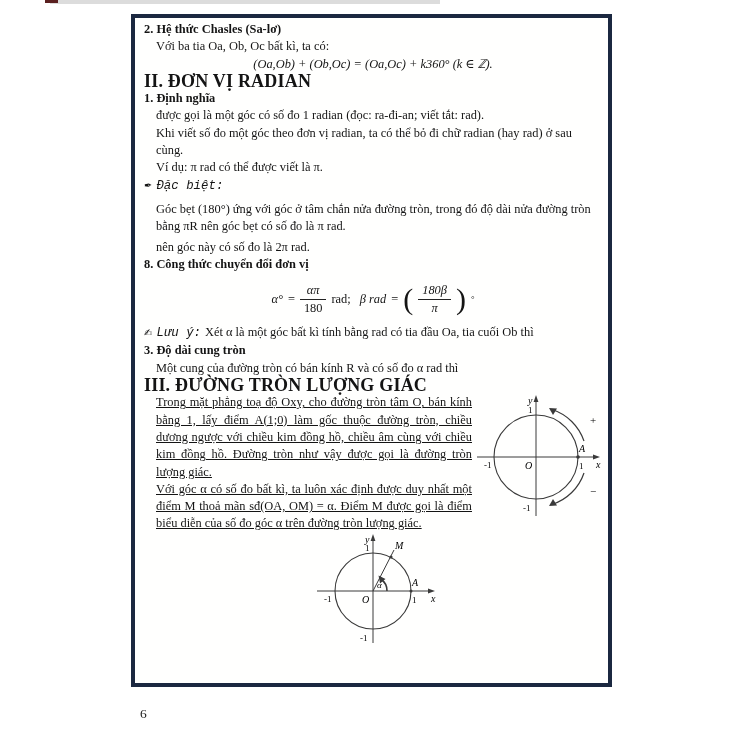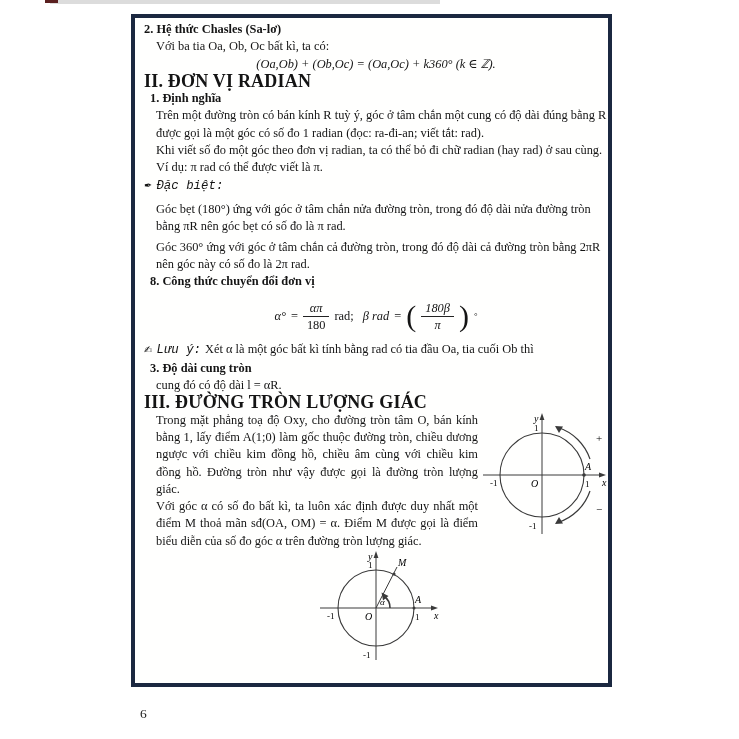--- a/index.html
+++ b/index.html
@@ -12,44 +12,44 @@
     color:#141414;
   }
   .edge-strip{position:absolute;top:0;left:50px;width:390px;height:4px;background:#dcdcdc;}
   .edge-mark{position:absolute;top:0;left:45px;width:13px;height:3px;background:#5a2020;}
 
   .content-box{
     position:absolute;left:131px;top:14px;
     width:481px;height:673px;
     box-sizing:border-box;
     border:4px solid #1b2840;
-    padding:3px 0 0 9px;
+    padding:3px 6px 0 9px;
     background:#fffffe;
     font-size:12.4px;line-height:17.3px;
   }
   .bold{font-weight:bold;}
   .ital{font-style:italic;font-family:Liberation Mono, monospace;}
-  .sec-title{font-weight:bold;margin-left:6px;}
+  .sec-title{font-weight:bold;}
   .big-head{font-weight:bold;font-size:18px;letter-spacing:.2px;}
   .indent{padding-left:12px;}
   .formula-center{text-align:center;font-style:italic;}
   .bullet-row{display:flex;align-items:baseline;gap:4px;}
   .bullet-glyph{font-family:"DejaVu Sans",sans-serif;font-size:10px;flex:0 0 auto;}
   .convert-formula{
     text-align:center;margin:3px 0 2px 0;height:46px;
     display:flex;align-items:center;justify-content:center;gap:5px;
   }
   .frac{display:inline-block;vertical-align:middle;text-align:center;line-height:1.15;}
   .frac .num{display:block;border-bottom:1px solid #222;padding:0 4px 1px 4px;}
   .frac .den{display:block;padding:1px 4px 0 4px;}
   .bigp{font-size:30px;font-weight:400;line-height:1;vertical-align:middle;font-style:normal;}
   .supdeg{font-size:9px;vertical-align:18px;}
   .mathvar{font-style:italic;}
   .three-row{display:flex;}
-  .col-text{width:330px;text-align:justify;}
+  .col-text{width:330px;text-align:justify;text-decoration:underline;}
   .col-text p{margin:0;}
   .col-diagram{margin-left:auto;}
   .diagram2-wrap{text-align:center;margin-top:1px;}
   svg text{font-family:"Liberation Serif","DejaVu Serif",serif;}
   .page-num{position:absolute;left:140px;top:706px;font-size:13.5px;color:#222;}
 </style>
 </head>
 <body>
 
 <div class="canvas">
@@ -61,32 +61,30 @@
     <div>
       <span class="bold">2.</span>
       <span class="bold">Hệ thức Chasles (Sa-lơ)</span>
     </div>
     <div class="indent">Với ba tia Oa, Ob, Oc bất kì, ta có:</div>
     <div class="formula-center">(Oa,Ob) + (Ob,Oc) = (Oa,Oc) + k360° (k ∈ ℤ).</div>
 
     <div class="big-head">II. ĐƠN VỊ RADIAN</div>
 
     <div class="sec-title">1. Định nghĩa</div>
-    <div class="indent">Trên một đường tròn có bán kính R tuỳ ý, góc ở tâm chắn một cung có độ dài đúng bằng R</div>
     <div class="indent">được gọi là một góc có số đo 1 radian (đọc: ra-đi-an; viết tắt: rad).</div>
     <div class="indent">Khi viết số đo một góc theo đơn vị radian, ta có thể bỏ đi chữ radian (hay rad) ở sau cùng.</div>
     <div class="indent">Ví dụ:  π  rad có thể được viết là  π.</div>
 
     <div class="bullet-row">
       <span class="bullet-glyph">✒</span>
       <span class="ital">Đặc biệt:</span>
     </div>
     <div class="indent" style="margin-top:6px;">Góc bẹt (180°) ứng với góc ở tâm chắn nửa đường tròn, trong đó độ dài nửa đường tròn</div>
     <div class="indent" style="margin-bottom:3px;">bằng  πR  nên góc bẹt có số đo là  π  rad.</div>
-    <div class="indent">Góc 360° ứng với góc ở tâm chắn cả đường tròn, trong đó độ dài cả đường tròn bằng  2πR</div>
     <div class="indent">nên góc này có số đo là  2π  rad.</div>
 
     <div class="sec-title">8. Công thức chuyển đổi đơn vị</div>
     <div class="convert-formula">
       <span class="mathvar">α°</span>
       <span>=</span>
       <span class="frac">
           <span class="num mathvar">απ</span>
           <span class="den">180</span>
         </span>
@@ -102,21 +100,21 @@
       <span class="supdeg">°</span>
     </div>
 
     <div class="bullet-row">
       <span class="bullet-glyph">✍</span>
       <span class="ital">Lưu ý:</span>
       <span>Xét  α  là một góc bất kì tính bằng rad có tia đầu Oa, tia cuối Ob thì</span>
     </div>
 
     <div class="sec-title">3. Độ dài cung tròn</div>
-    <div class="indent">cung đó có độ dài  l = αR.</div>
+    <div class="indent">Một cung của đường tròn có bán kính R và có số đo  α  rad thì</div>
 
     <div class="big-head">III. ĐƯỜNG TRÒN LƯỢNG GIÁC</div>
 
     <div class="three-row">
       <div class="col-text indent">
         <p>Trong mặt phẳng toạ độ Oxy, cho đường tròn tâm O, bán kính bằng 1, lấy điểm A(1;0) làm gốc thuộc đường tròn, chiều dương ngược với chiều kim đồng hồ, chiều âm cùng với chiều kim đồng hồ. Đường tròn như vậy được gọi là đường tròn lượng giác.</p>
         <p>Với góc α có số đo bất kì, ta luôn xác định được duy nhất một điểm M thoả mãn sđ(OA, OM) = α. Điểm M được gọi là điểm biểu diễn của số đo góc α trên đường tròn lượng giác.</p>
       </div>
       <div class="col-diagram">
         <svg width="130" height="126" viewBox="0 0 130 126">

